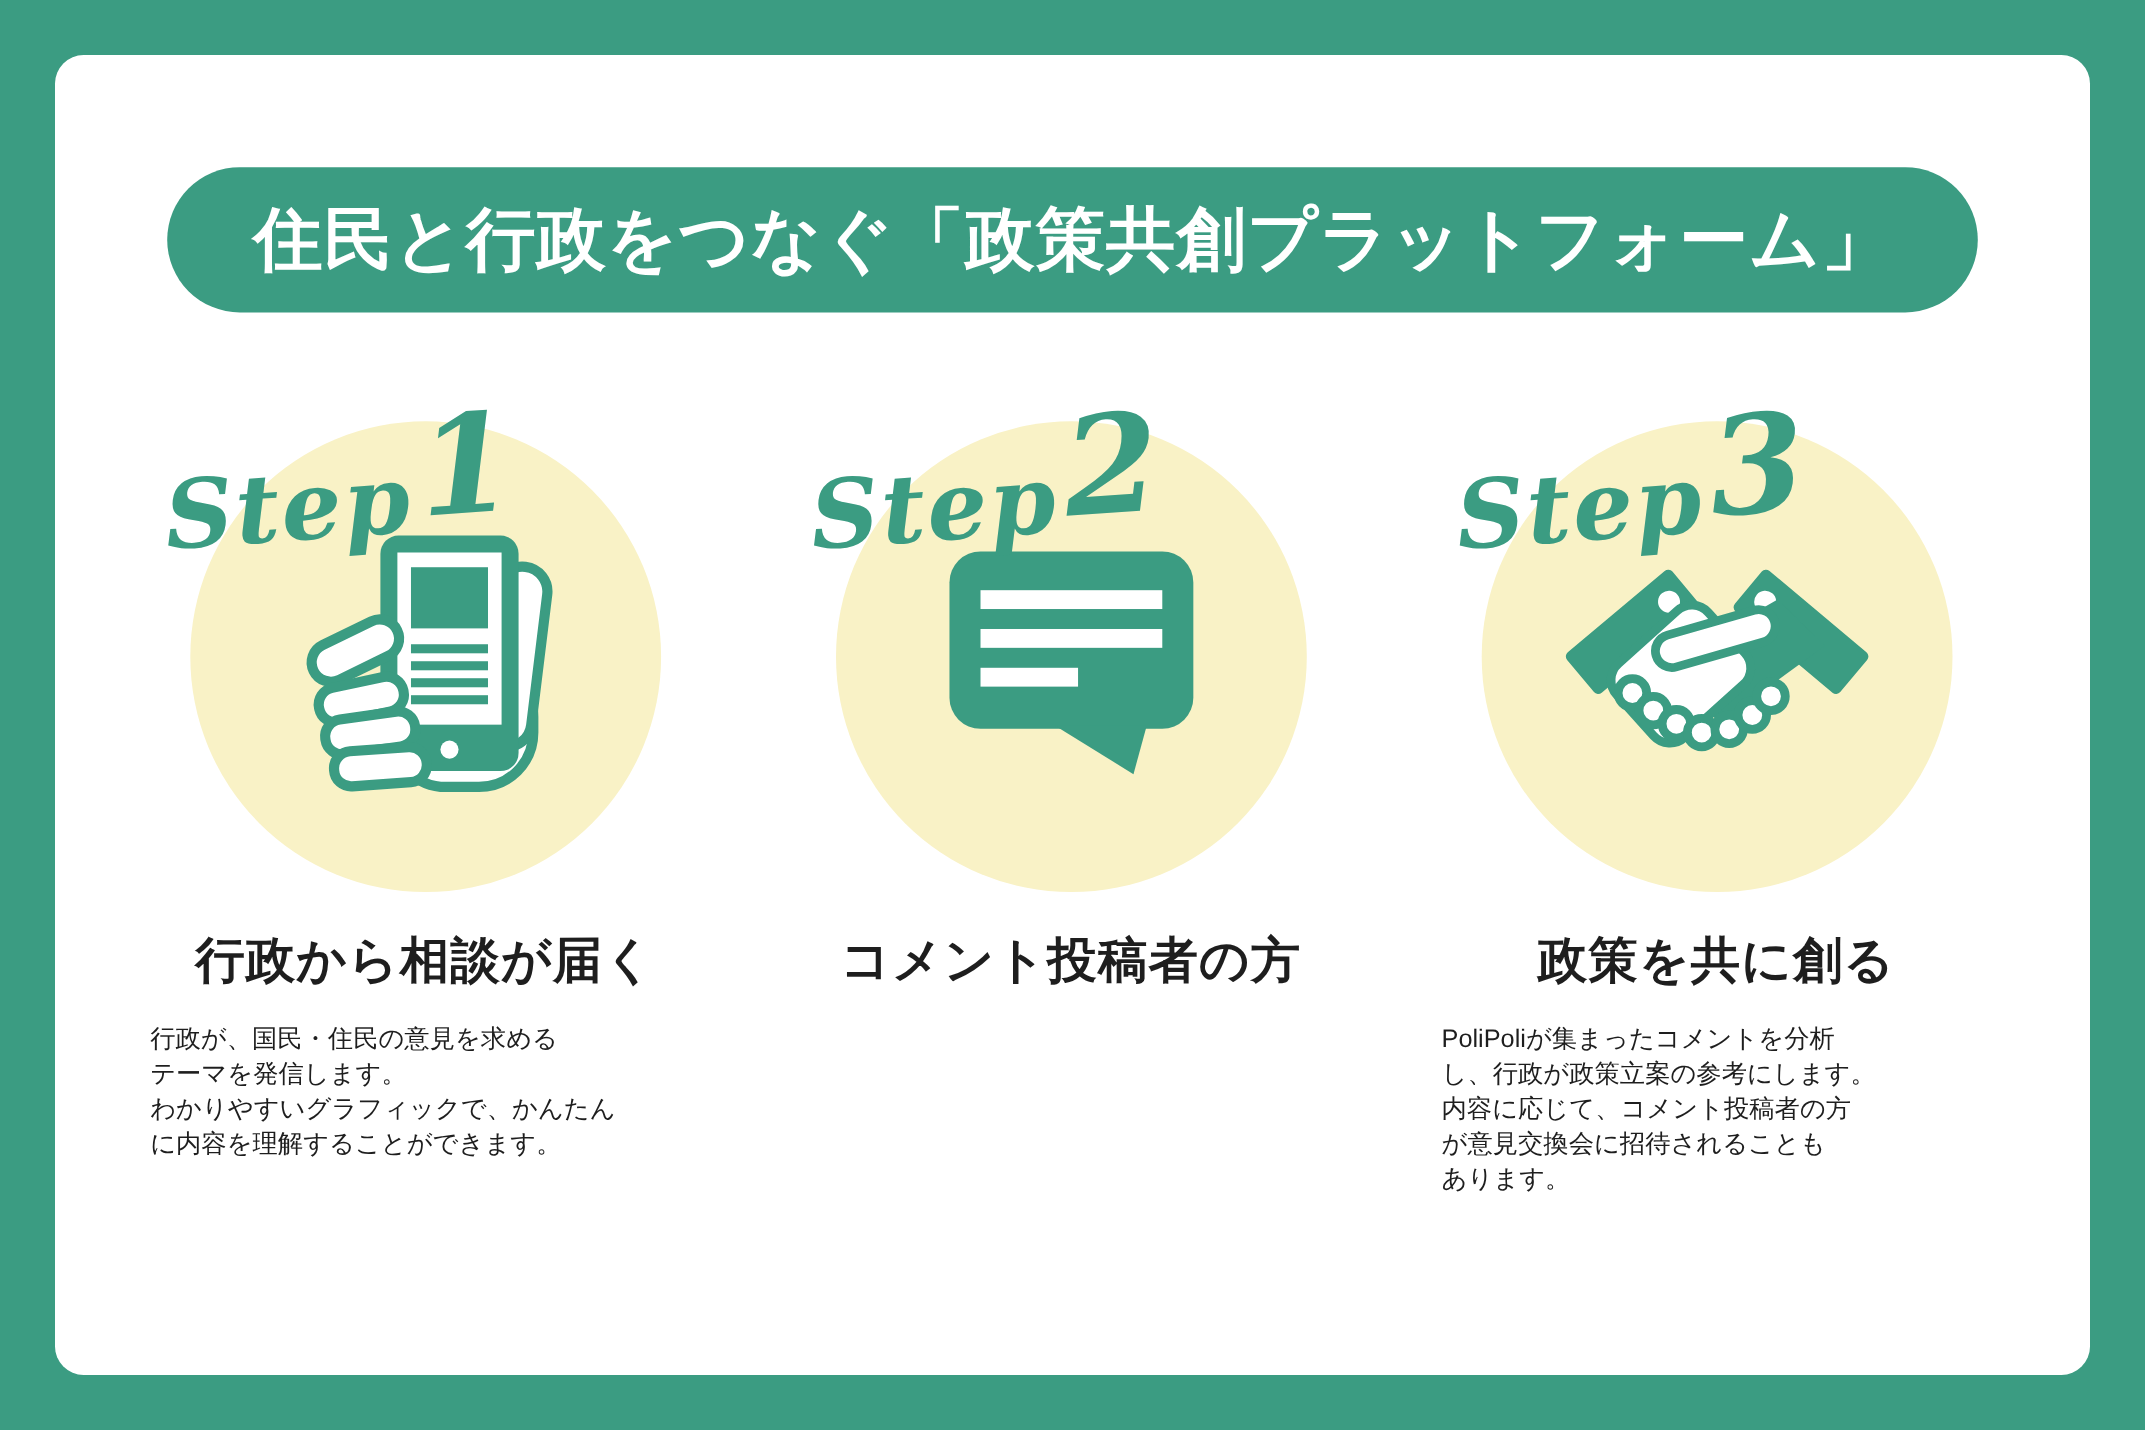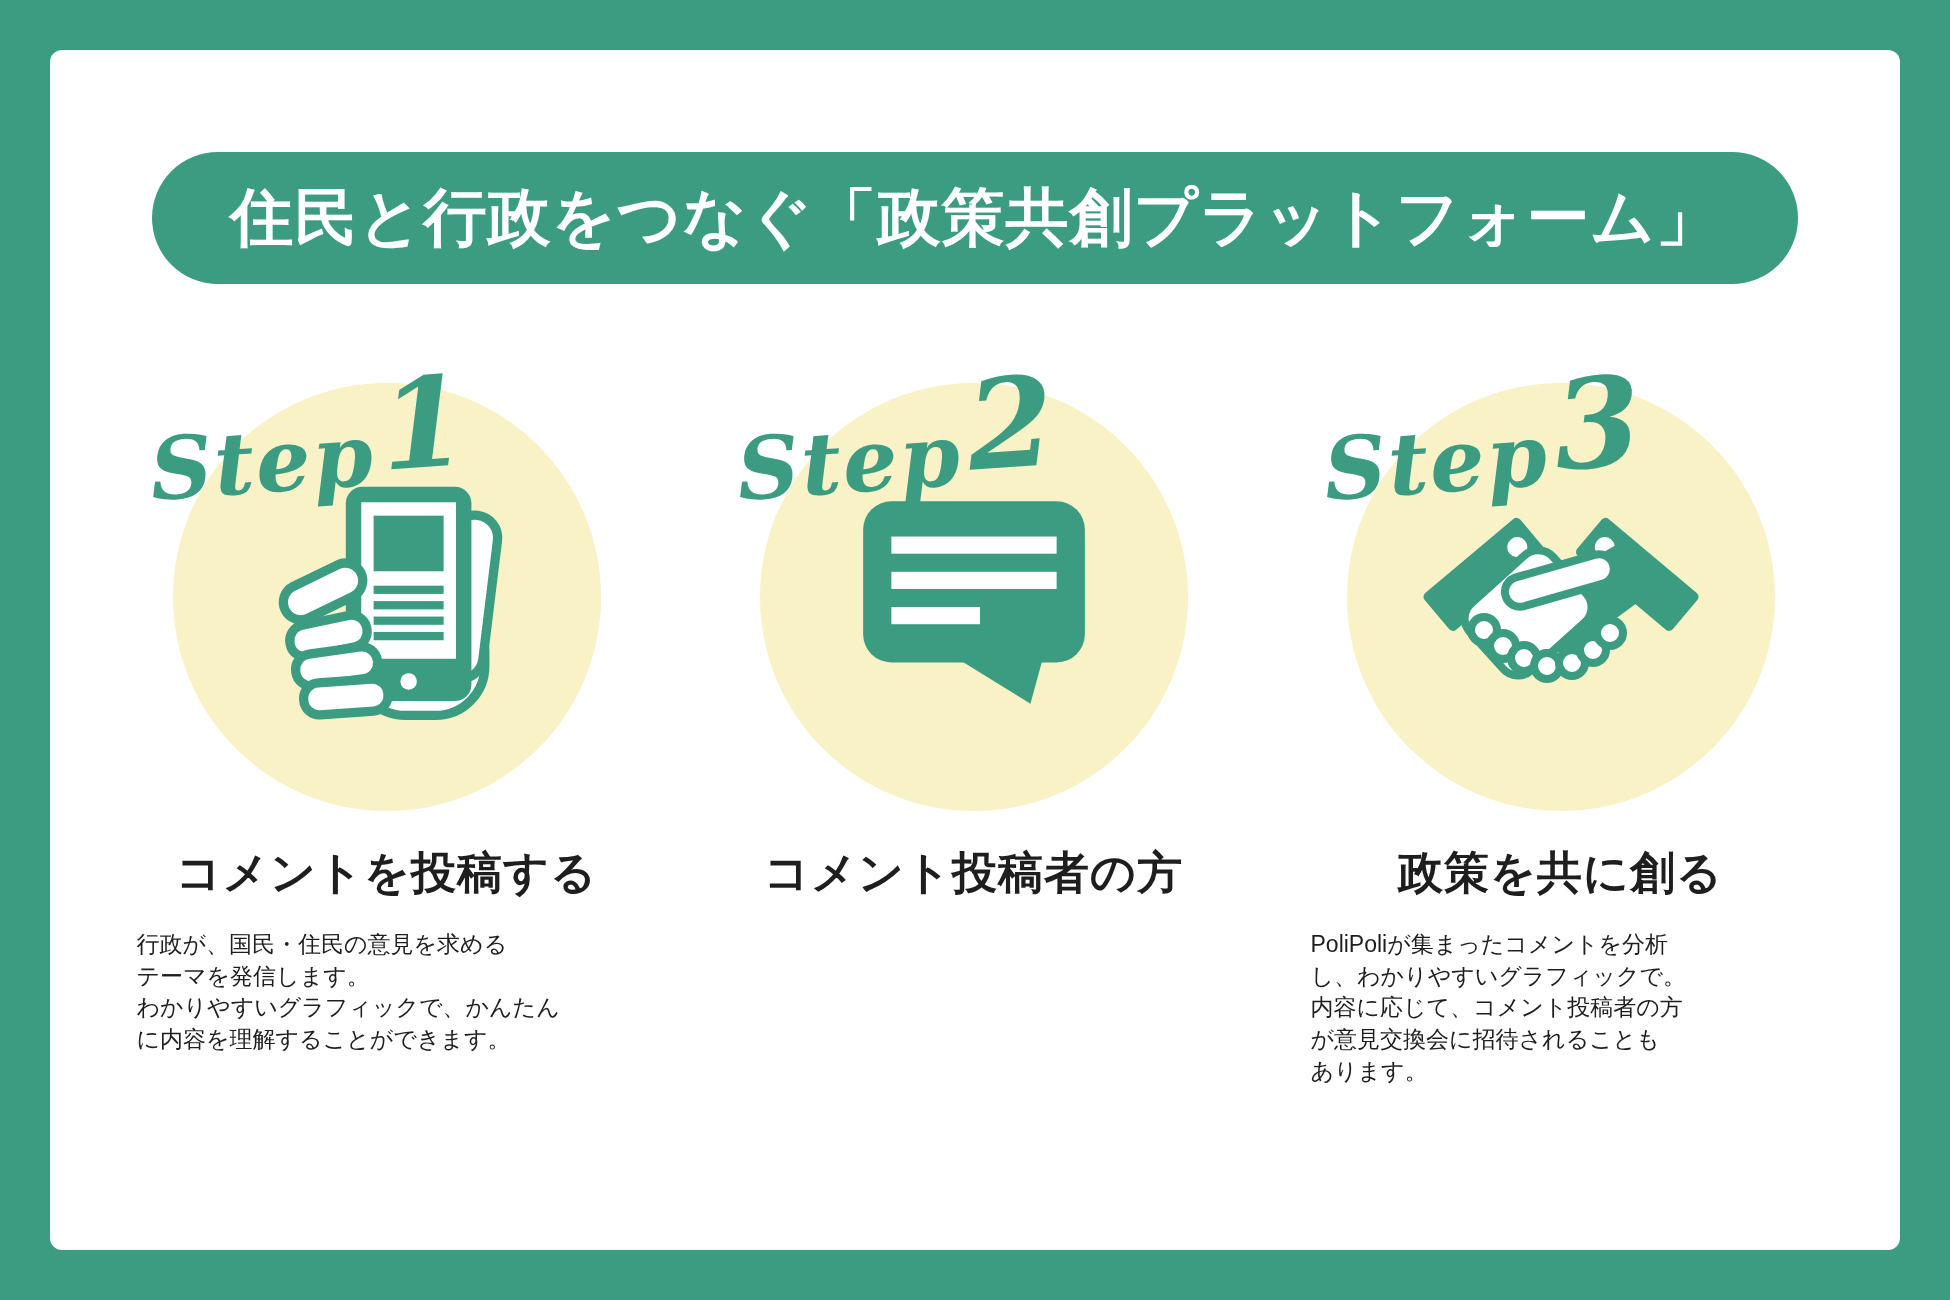--- a/index.html
+++ b/index.html
@@ -3,21 +3,21 @@
 <meta charset="utf-8">
 <style>
   html,body{margin:0;padding:0;}
   body{
     width:1950px;height:1300px;position:relative;overflow:hidden;
     background:var(--teal,#3B9C82);
     font-family:"Liberation Sans",sans-serif;color:var(--text,#1E1E1E);
   }
   .card{
     position:absolute;left:50px;top:50px;width:1850px;height:1200px;
-    background:var(--card,#FFFFFF);border-radius:12px;
+    background:var(--card,#FFFFFF);border-radius:26px;
   }
   .pill{
     position:absolute;left:102px;top:102px;width:1646px;height:132px;
     background:var(--teal,#3B9C82);border-radius:66px;
     display:flex;align-items:center;justify-content:center;
   }
   .pill-title{
     color:#fff;font-size:63px;font-weight:700;letter-spacing:1px;white-space:nowrap;
   }
   .steps{
@@ -92,21 +92,21 @@
             <rect class="ws" x="30" y="157" width="76" height="31" rx="15"></rect>
           </g>
           <g transform="rotate(-8 75 202)">
             <rect class="ws" x="36" y="187" width="80" height="31" rx="15"></rect>
           </g>
           <g transform="rotate(-4 80 232)">
             <rect class="ws" x="44" y="217" width="82" height="31" rx="15"></rect>
           </g>
         </svg>
       </div>
-      <div class="step-title">コメントを投稿する</div>
+      <div class="step-title">行政から相談が届く</div>
       <div class="step-body">行政が、国民・住民の意見を求める
 テーマを発信します。
 わかりやすいグラフィックで、かんたん
 に内容を理解することができます。</div>
     </div>
 
     <div class="step">
       <div class="step-label">
         <span class="step-word">Step</span><span class="step-number">2</span>
       </div>
@@ -154,20 +154,20 @@
           <circle class="ws8" cx="113" cy="161" r="13"></circle>
           <circle class="ws8" cx="136" cy="169" r="13"></circle>
 
           <circle class="ws8" cx="161" cy="166" r="13"></circle>
           <circle class="ws8" cx="182" cy="153" r="13"></circle>
           <circle class="ws8" cx="199" cy="136" r="13"></circle>
         </svg>
       </div>
       <div class="step-title">政策を共に創る</div>
       <div class="step-body">PoliPoliが集まったコメントを分析
-し、わかりやすいグラフィックで。
+し、行政が政策立案の参考にします。
 内容に応じて、コメント投稿者の方
 が意見交換会に招待されることも
 あります。</div>
     </div>
 
   </div>
 </div>
 
 </body></html>

